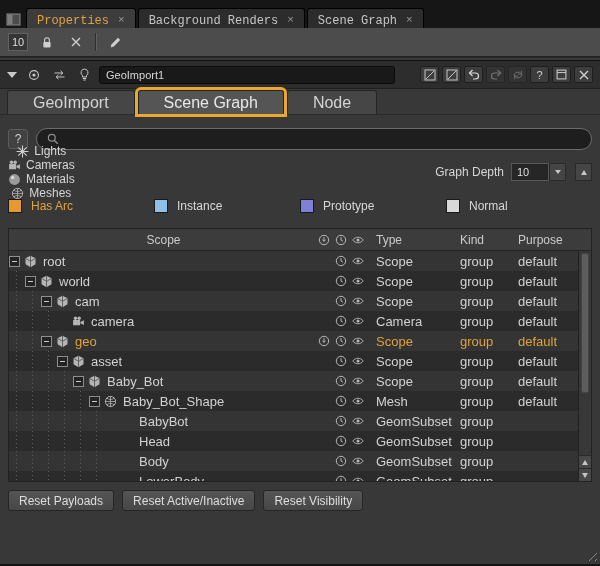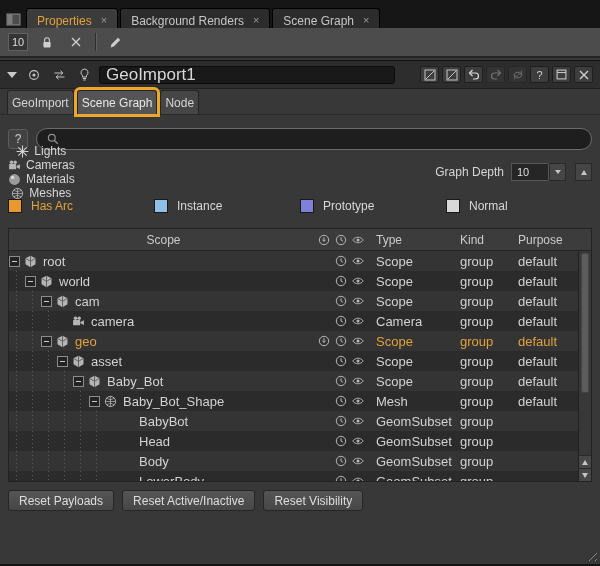--- a/index.html
+++ b/index.html
@@ -1,45 +1,45 @@
 <!DOCTYPE html>
 <html><head>
 <meta charset="utf-8">
 <style>
   * { margin:0; padding:0; box-sizing:border-box; }
   html,body { width:600px; height:566px; overflow:hidden; }
   body { font-family:"Liberation Sans", sans-serif; background:#1a1a1a; }
   .window { position:relative; width:600px; height:566px; background:#3a3a3a; border-bottom:2px solid #141414; }
 
   
-  .top-tabbar { position:absolute; top:0; left:0; right:0; height:32px; background:#161616; display:flex; align-items:flex-end; gap:2px; padding-left:3px; }
+  .top-tabbar { position:absolute; top:0; left:0; right:0; height:32px; background:#161616; display:flex; align-items:flex-end; gap:2px; padding-left:3px;font-family:Liberation Mono, monospace; }
   .win-icon { width:16px; height:14px; margin:0 3px 6px 2px; display:inline-flex; }
   .wtab { height:24px; display:flex; align-items:center; gap:9px; padding:0 10px; background:#2c2c2c; border:1px solid #000; border-bottom:none; border-radius:3px 3px 0 0; font-size:12px; color:#c6c6c6; cursor:default; }
   .wtab.active { background:#3c3c3c; }
   .wtab.active .wtab-label { color:#e2a23b; }
   .tab-close { color:#9a9a9a; font-size:11px; line-height:1; }
 
   
   .toolbar2 { position:absolute; top:28px; left:0; right:0; height:30px; background:#4c4c4c; display:flex; align-items:center; gap:9px; padding:0 8px; border-bottom:2px solid #242424; }
   .count-box { min-width:20px; height:18px; background:#353535; border:1px solid #616161; color:#ddd; font-size:11px; display:flex; align-items:center; justify-content:center; padding:0 3px; }
   .tbtn { width:20px; height:20px; display:flex; align-items:center; justify-content:center; }
   .vdiv { width:1px; height:18px; background:#2e2e2e; box-shadow:1px 0 0 #606060; }
 
   
   .main-panel { position:absolute; top:60px; left:0; right:0; bottom:0; background:#383838; border-top:1px solid #111; }
 
   .node-header { height:28px; background:#2d2d2d; display:flex; align-items:center; gap:5px; padding:0 7px; border-bottom:1px solid #1f1f1f; }
   .tri-down { width:0; height:0; border-left:5px solid transparent; border-right:5px solid transparent; border-top:6px solid #c9c9c9; margin-right:2px; }
-  .name-field { width:296px; height:18px; background:#191919; border:1px solid #0b0b0b; border-radius:3px; color:#d8d8d8; font-size:17px; padding:0 6px; font-family:inherit; outline:none; }
+  .name-field { width:296px; height:18px; background:#191919; border:1px solid #0b0b0b; border-radius:3px; color:#d8d8d8; font-size:11px; padding:0 6px; font-family:inherit; outline:none; }
   .hdr-right { margin-left:auto; display:flex; align-items:center; gap:3px; }
   .hbtn { width:19px; height:17px; background:#3d3d3d; border:1px solid #1e1e1e; display:flex; align-items:center; justify-content:center; font-size:11px; color:#ccc; border-radius:2px; }
   .hbtn.dim { opacity:.4; }
 
   .panel-tabs { height:26px; display:flex; align-items:flex-end; padding:0 7px; gap:3px; background:#383838; border-bottom:1px solid #2a2a2a; }
-  .ptab { height:24px; padding:0 4px; display:flex; align-items:center; background:#464646; border:1px solid #242424; border-bottom:none; border-radius:3px 3px 0 0; font-size:12px; color:#d4d4d4; }
+  .ptab { height:24px; padding:0 25px; display:flex; align-items:center; background:#464646; border:1px solid #242424; border-bottom:none; border-radius:3px 3px 0 0; font-size:16px; color:#d4d4d4; }
   .ptab.active { background:#555; color:#e8e8e8; }
   .ptab.highlighted { box-shadow:0 0 0 3px #eda72d; position:relative; z-index:2; }
 
   .content { padding:0 8px; }
   .search-row { margin-top:12px; display:flex; align-items:center; gap:8px; height:24px; }
   .help-btn { width:20px; height:20px; border:1px solid #5c5c5c; border-radius:3px; background:#424242; color:#ccc; font-size:12px; display:flex; align-items:center; justify-content:center; }
   .search-pill { flex:1; height:22px; background:#1e1e1e; border:1px solid #6b6b6b; border-radius:11px; display:flex; align-items:center; padding:0 10px; gap:7px; }
   .search-input { flex:1; background:transparent; border:none; outline:none; color:#ddd; font-size:11px; font-family:inherit; }
 
   .filter-row { margin-top:10px; display:flex; align-items:center; height:22px; font-size:12px; color:#d6d6d6; }

